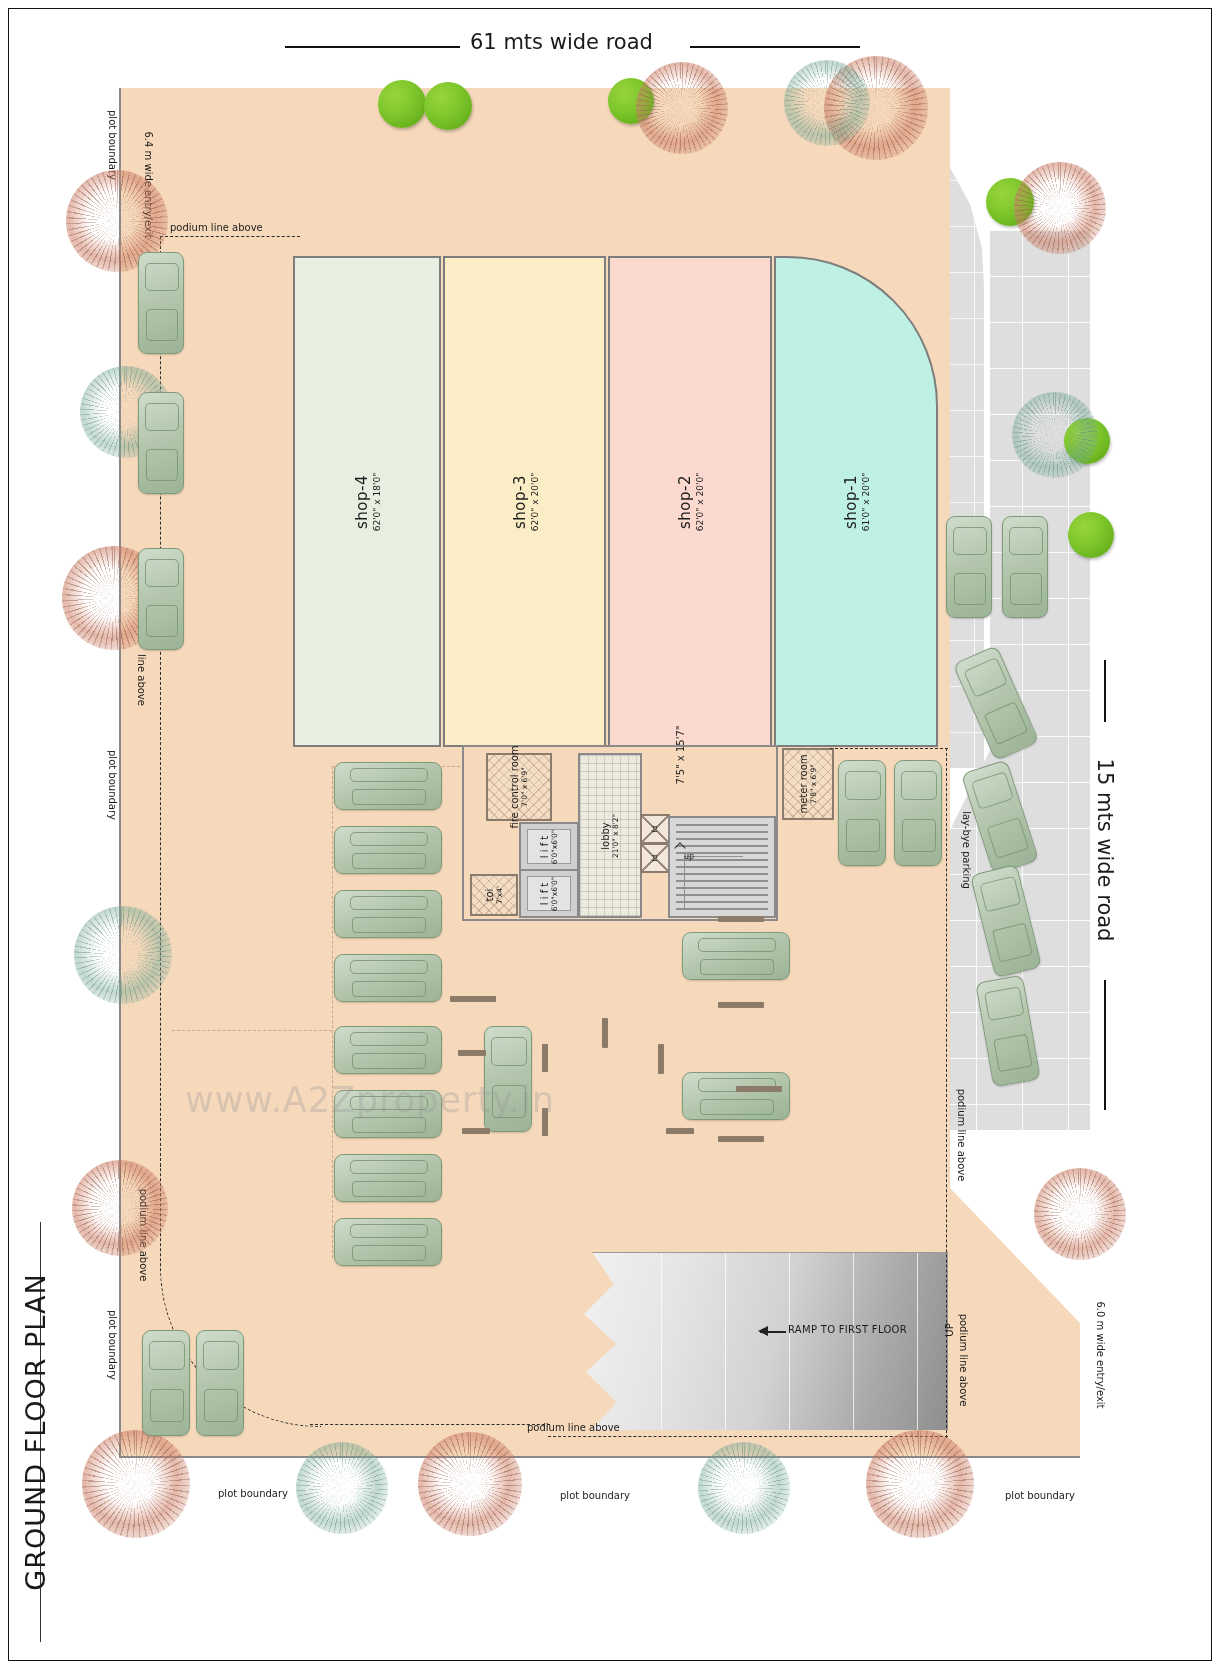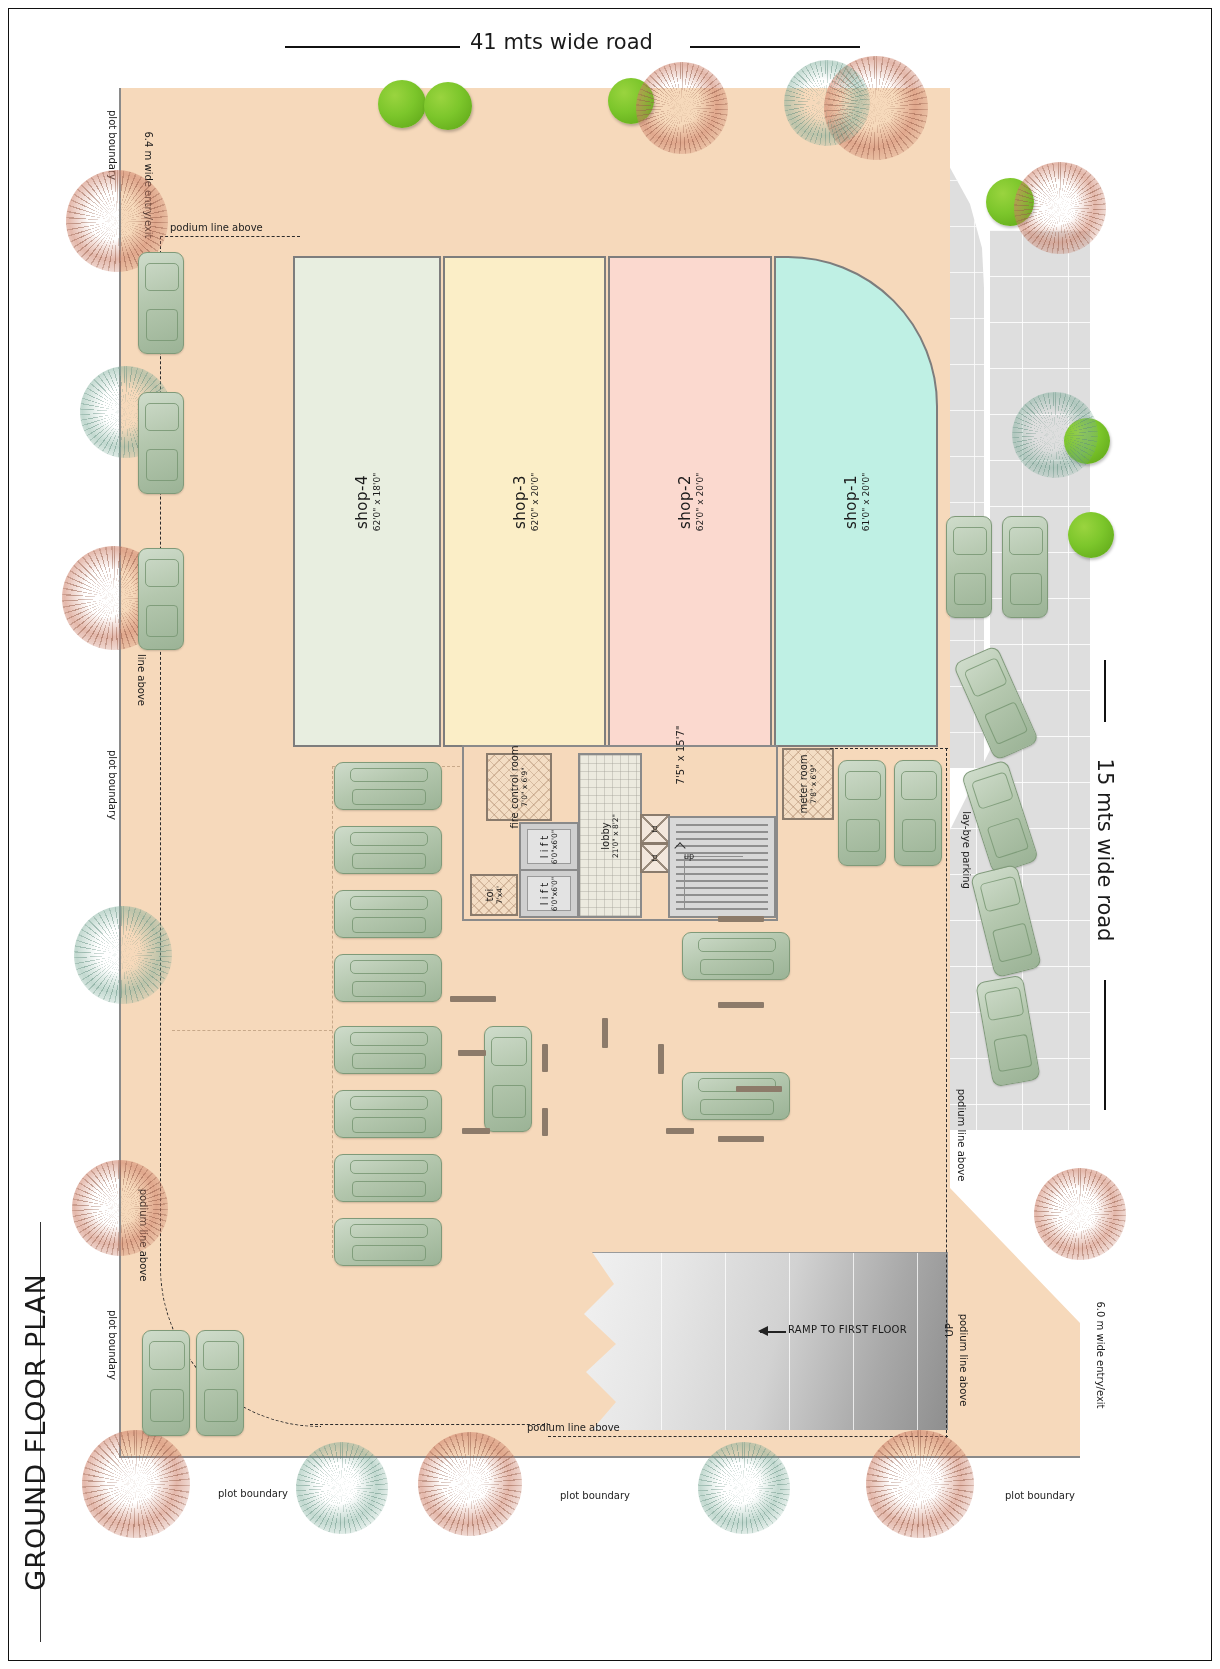--- a/index.html
+++ b/index.html
@@ -148,21 +148,21 @@
 <div class="stage">
 
   <div class="abs" id="sheet-border"></div>
 
   <div class="abs" id="title-rule"></div>
   <div class="abs" id="title-block">
     <div id="title-text">GROUND FLOOR PLAN</div>
   </div>
 
   <div class="abs" id="road-top-l"></div>
-  <div class="abs road-label" id="road-top">41 mts wide road</div>
+  <div class="abs road-label" id="road-top">61 mts wide road</div>
   <div class="abs" id="road-top-r"></div>
 
   <div class="abs" id="road-right-t"></div>
   <div class="abs" id="road-right-wrap">
     <div id="road-right">15 mts wide road</div>
   </div>
   <div class="abs" id="road-right-b"></div>
 
   <div class="abs" id="pavement">
     <div id="pavement-grid"></div>
@@ -437,14 +437,15 @@
   <div class="stop" style="left:736px;top:1086px;width:46px;height:6px;"></div>
   <div class="stop" style="left:718px;top:1136px;width:46px;height:6px;"></div>
   <div class="stop" style="left:602px;top:1018px;width:6px;height:30px;"></div>
   <div class="stop" style="left:658px;top:1044px;width:6px;height:30px;"></div>
   <div class="stop" style="left:666px;top:1128px;width:28px;height:6px;"></div>
   <div class="stop" style="left:542px;top:1044px;width:6px;height:28px;"></div>
   <div class="stop" style="left:542px;top:1108px;width:6px;height:28px;"></div>
   <div class="stop" style="left:458px;top:1050px;width:28px;height:6px;"></div>
   <div class="stop" style="left:462px;top:1128px;width:28px;height:6px;"></div>
 
+  <div class="abs" id="wm-url">www.A2Zproperty.in</div>
 
 </div>
 
 </body></html>

